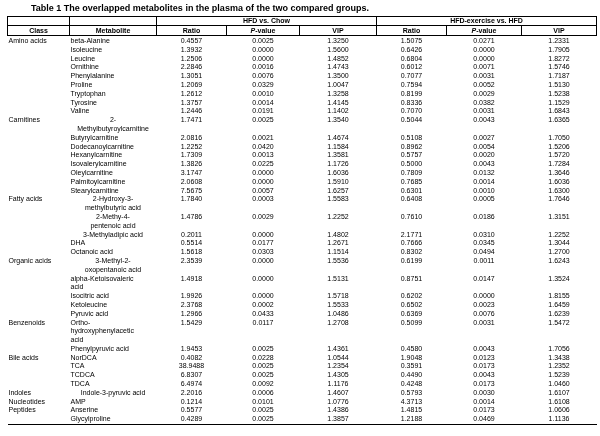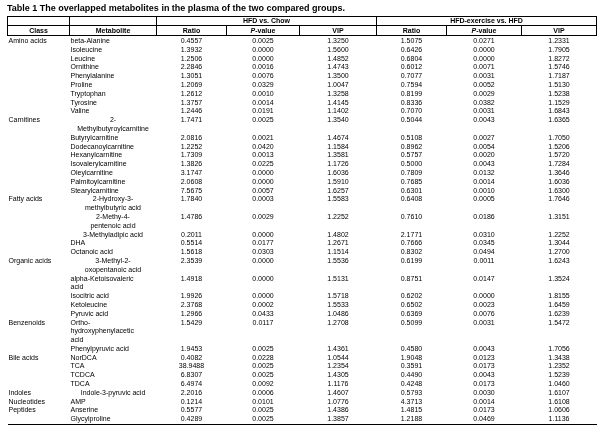--- a/index.html
+++ b/index.html
@@ -14,20 +14,21 @@
   }
   .page {
     padding: 2px 3px 0 7px;
   }
   .title {
     font-size: 9px;
     font-weight: bold;
     line-height: 12px;
     margin-bottom: 2px;
     white-space: nowrap;
+    margin-left: 24px;
   }
   table.metab {
     border-collapse: collapse;
     table-layout: fixed;
     width: 589px;
     font-size: 7px;
     border-bottom: 1px solid #000;
   }
   table.metab col.c-class { width: 62px; }
   table.metab col.c-met   { width: 87px; }

